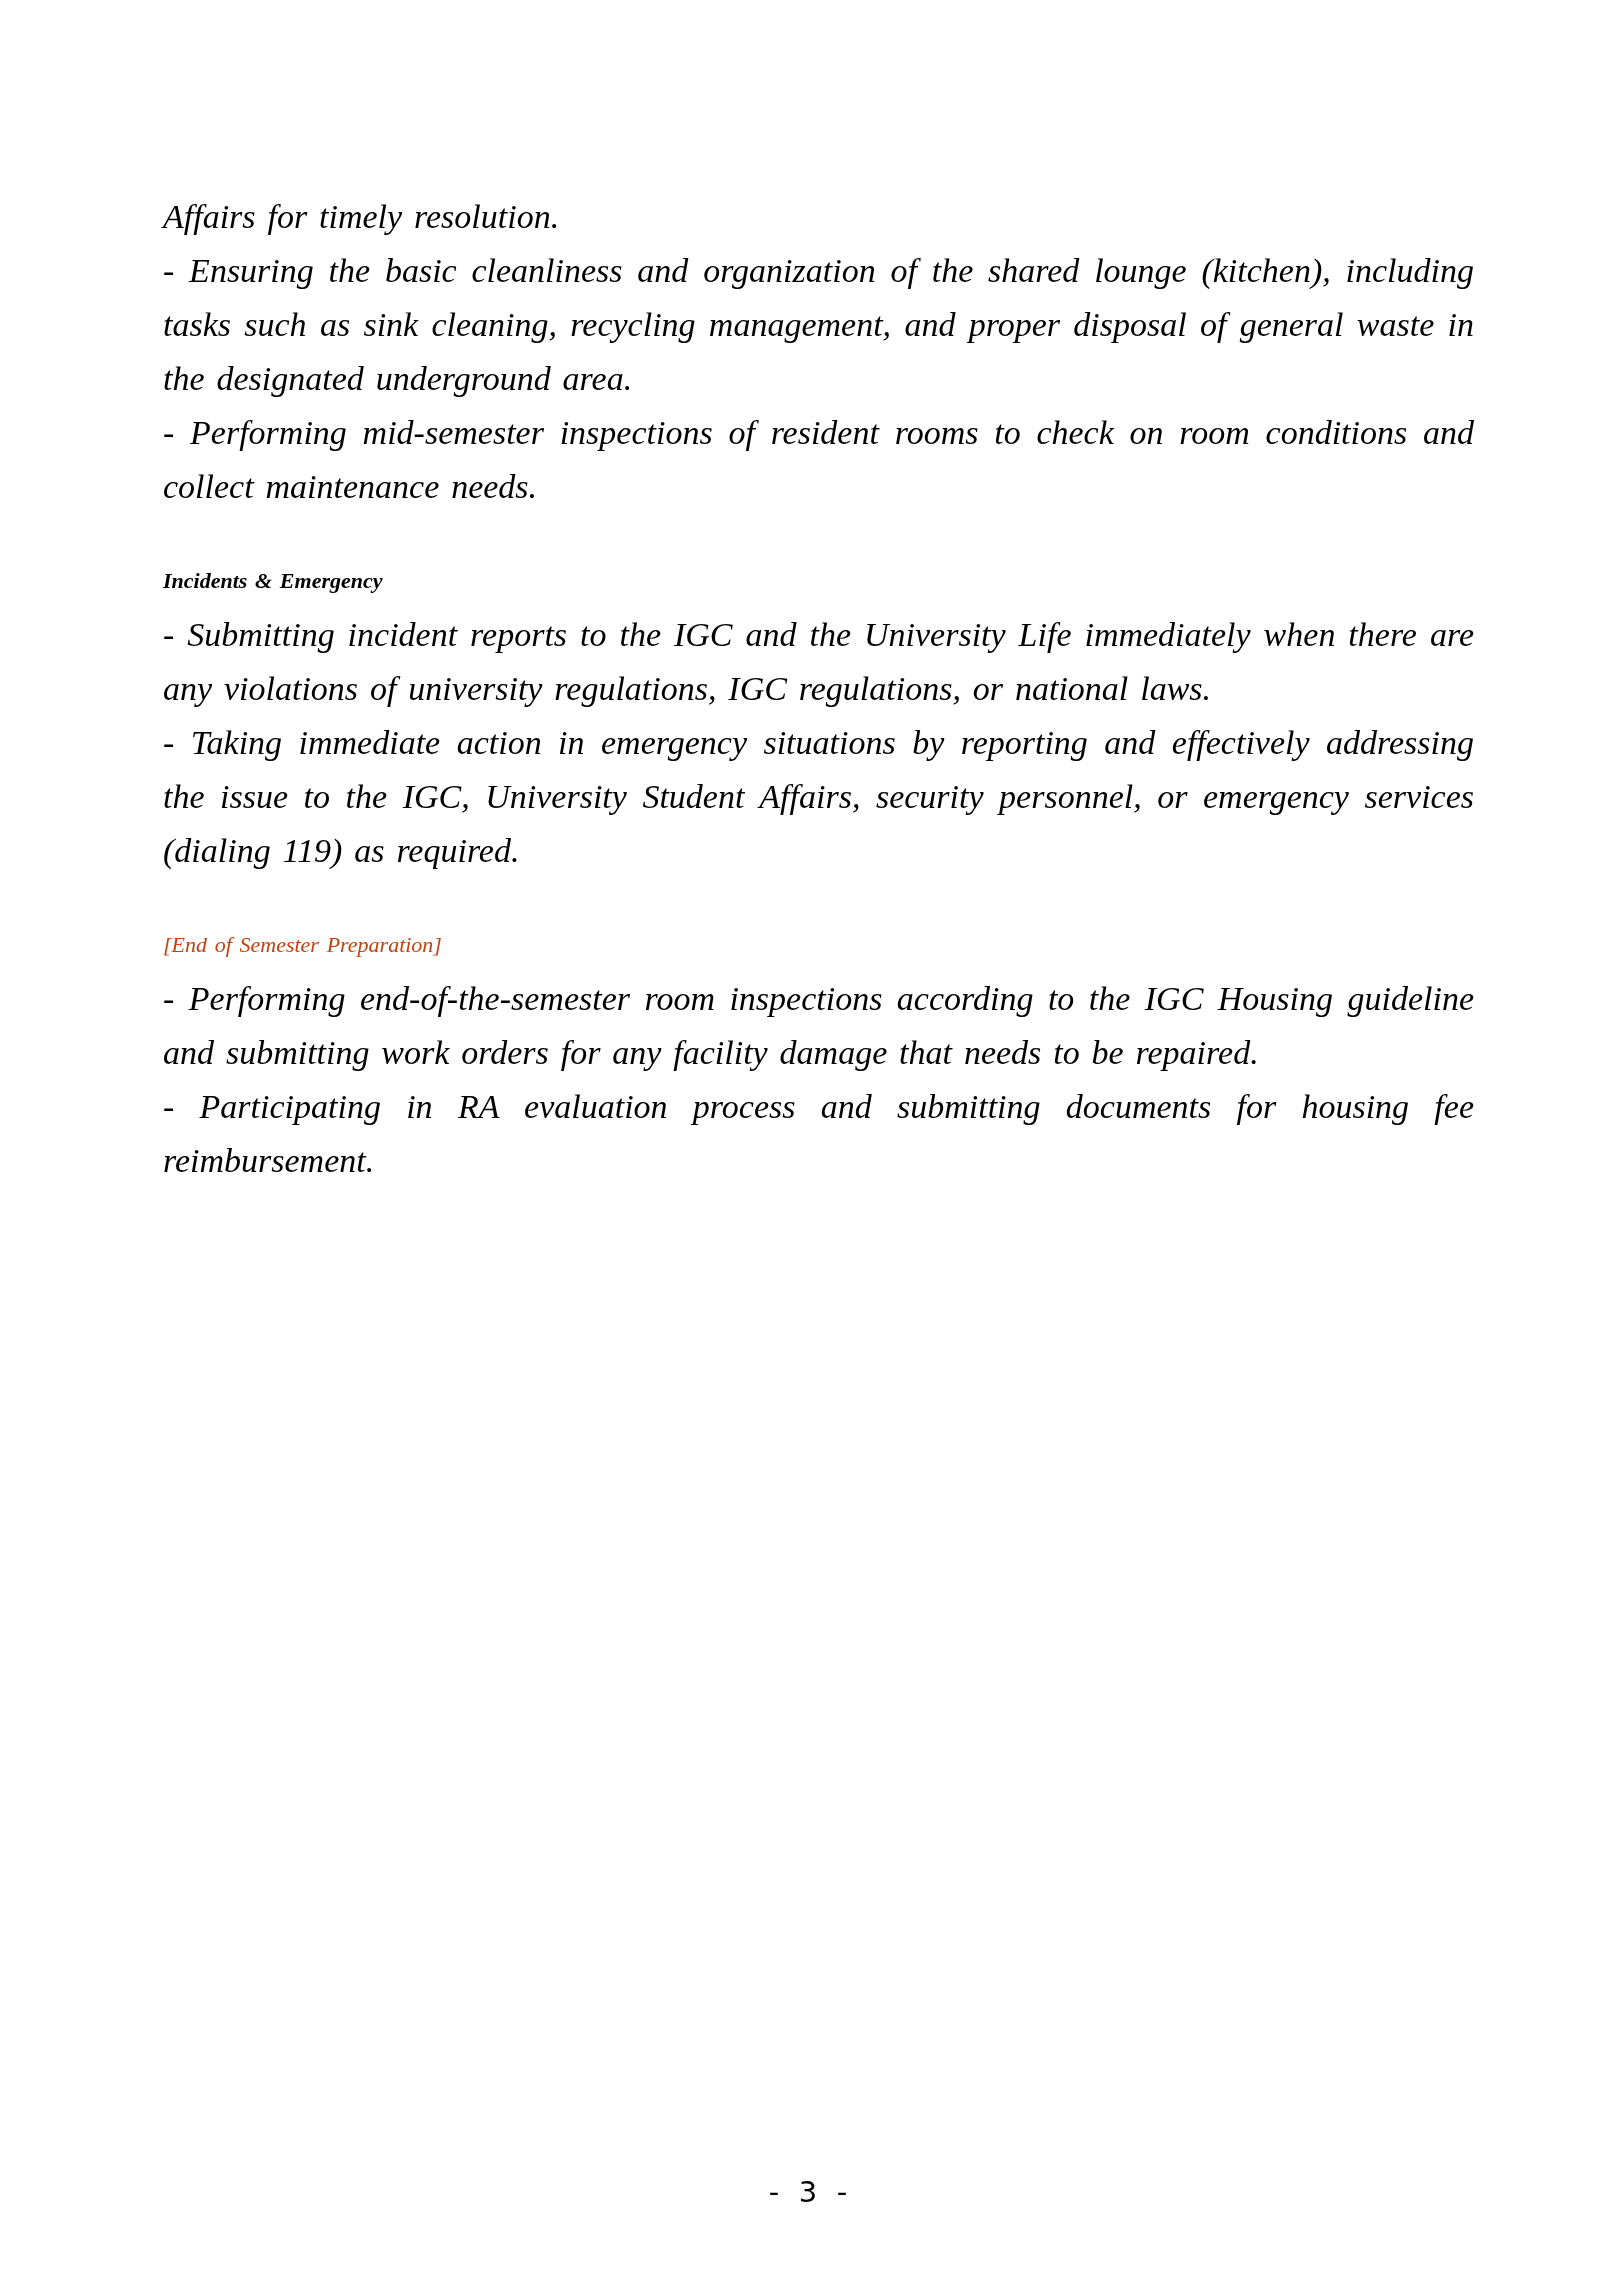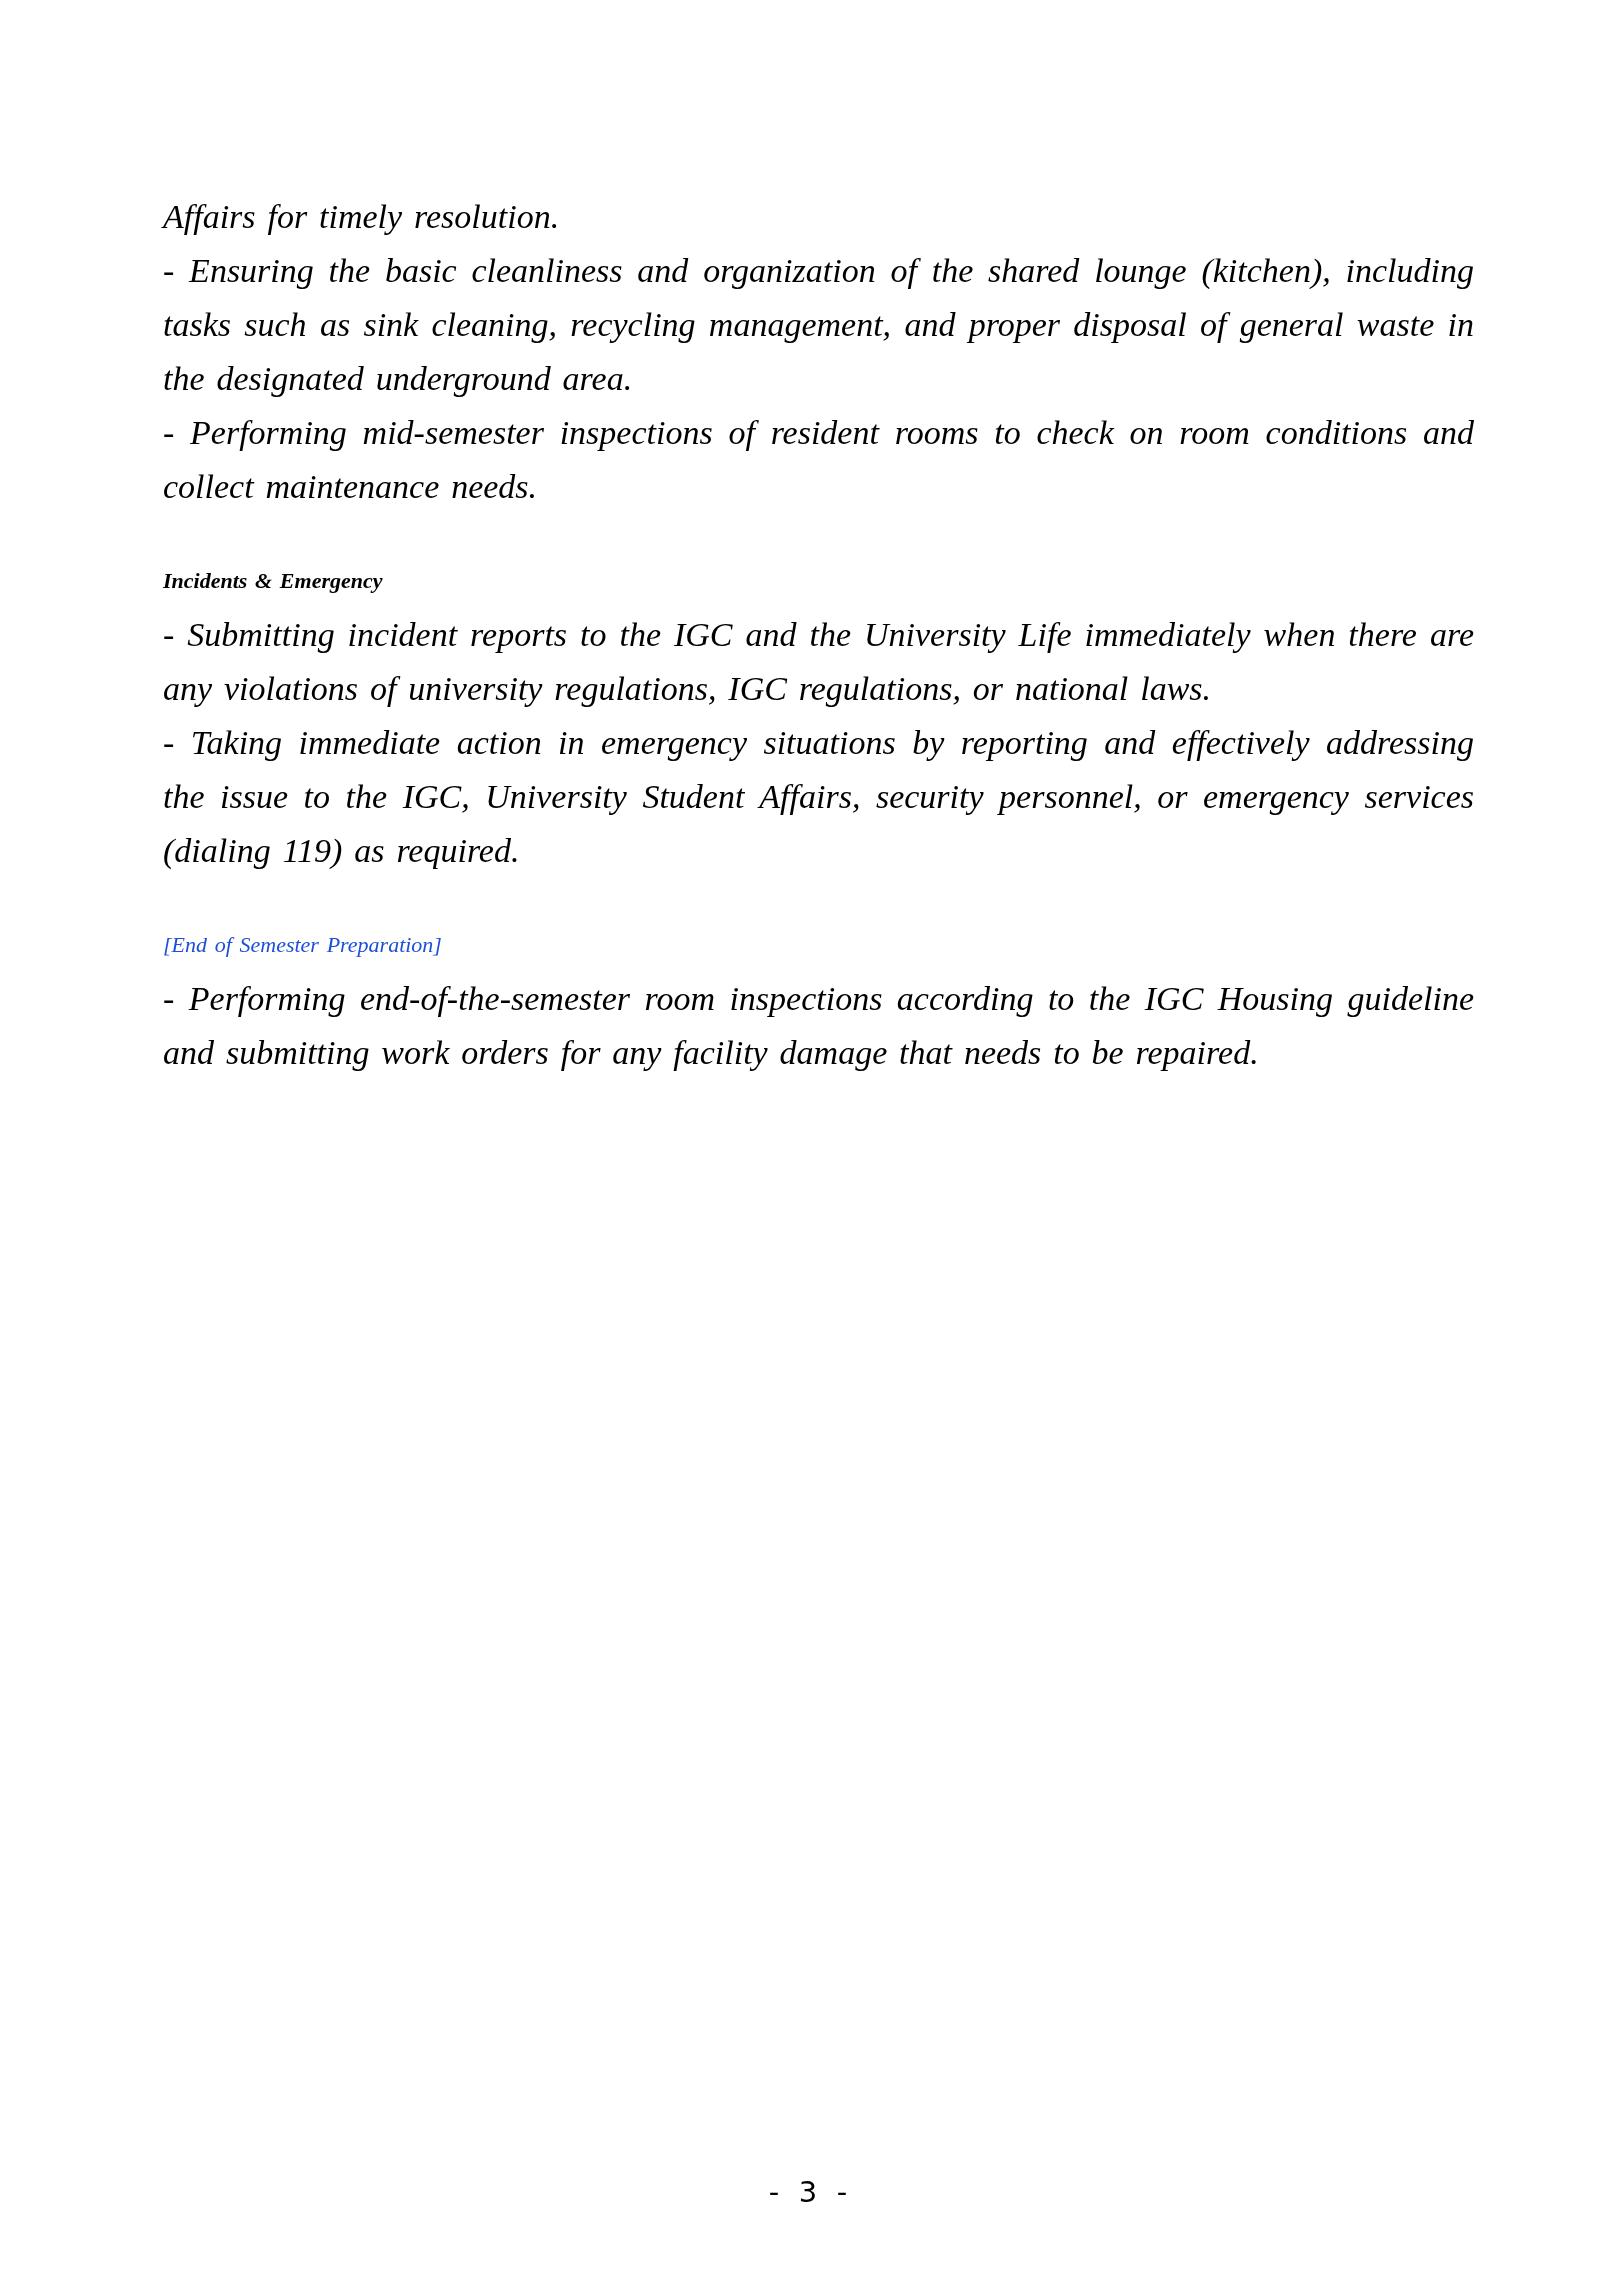--- a/index.html
+++ b/index.html
@@ -35,21 +35,21 @@
   h2.section-heading {
     margin: 40px 0 0 0;
     font-size: 22px;
     line-height: 54px;
     font-weight: bold;
     word-spacing: 0.10em;
     font-style: italic;
   }
   h2.section-heading.blue {
     font-weight: normal;
-    color: #1d4ed8;
+    color: #c2410c;
   }
   .footer {
     position: absolute;
     left: 0;
     width: 100%;
     top: 2175px;
     text-align: center;
     font-family: "DejaVu Sans", sans-serif;
     font-size: 29px;
     line-height: 34px;
@@ -73,18 +73,19 @@
 
 
     <p class="body-par">- Submitting incident reports to the IGC and the University Life immediately when there are any violations of university regulations, IGC regulations, or national laws.</p>
 
     <p class="body-par">- Taking immediate action in emergency situations by reporting and effectively addressing the issue to the IGC, University Student Affairs, security personnel, or emergency services (dialing 119) as required.</p>
 
     <h2 class="section-heading blue">[End of Semester Preparation]</h2>
 
     <p class="body-par">- Performing end-of-the-semester room inspections according to the IGC Housing guideline and submitting work orders for any facility damage that needs to be repaired.</p>
 
+    <p class="body-par">- Participating in RA evaluation process and submitting documents for housing fee reimbursement.</p>
 
   </div>
 
   <div class="footer">- 3 -</div>
 </div>
 
 
 </body></html>

